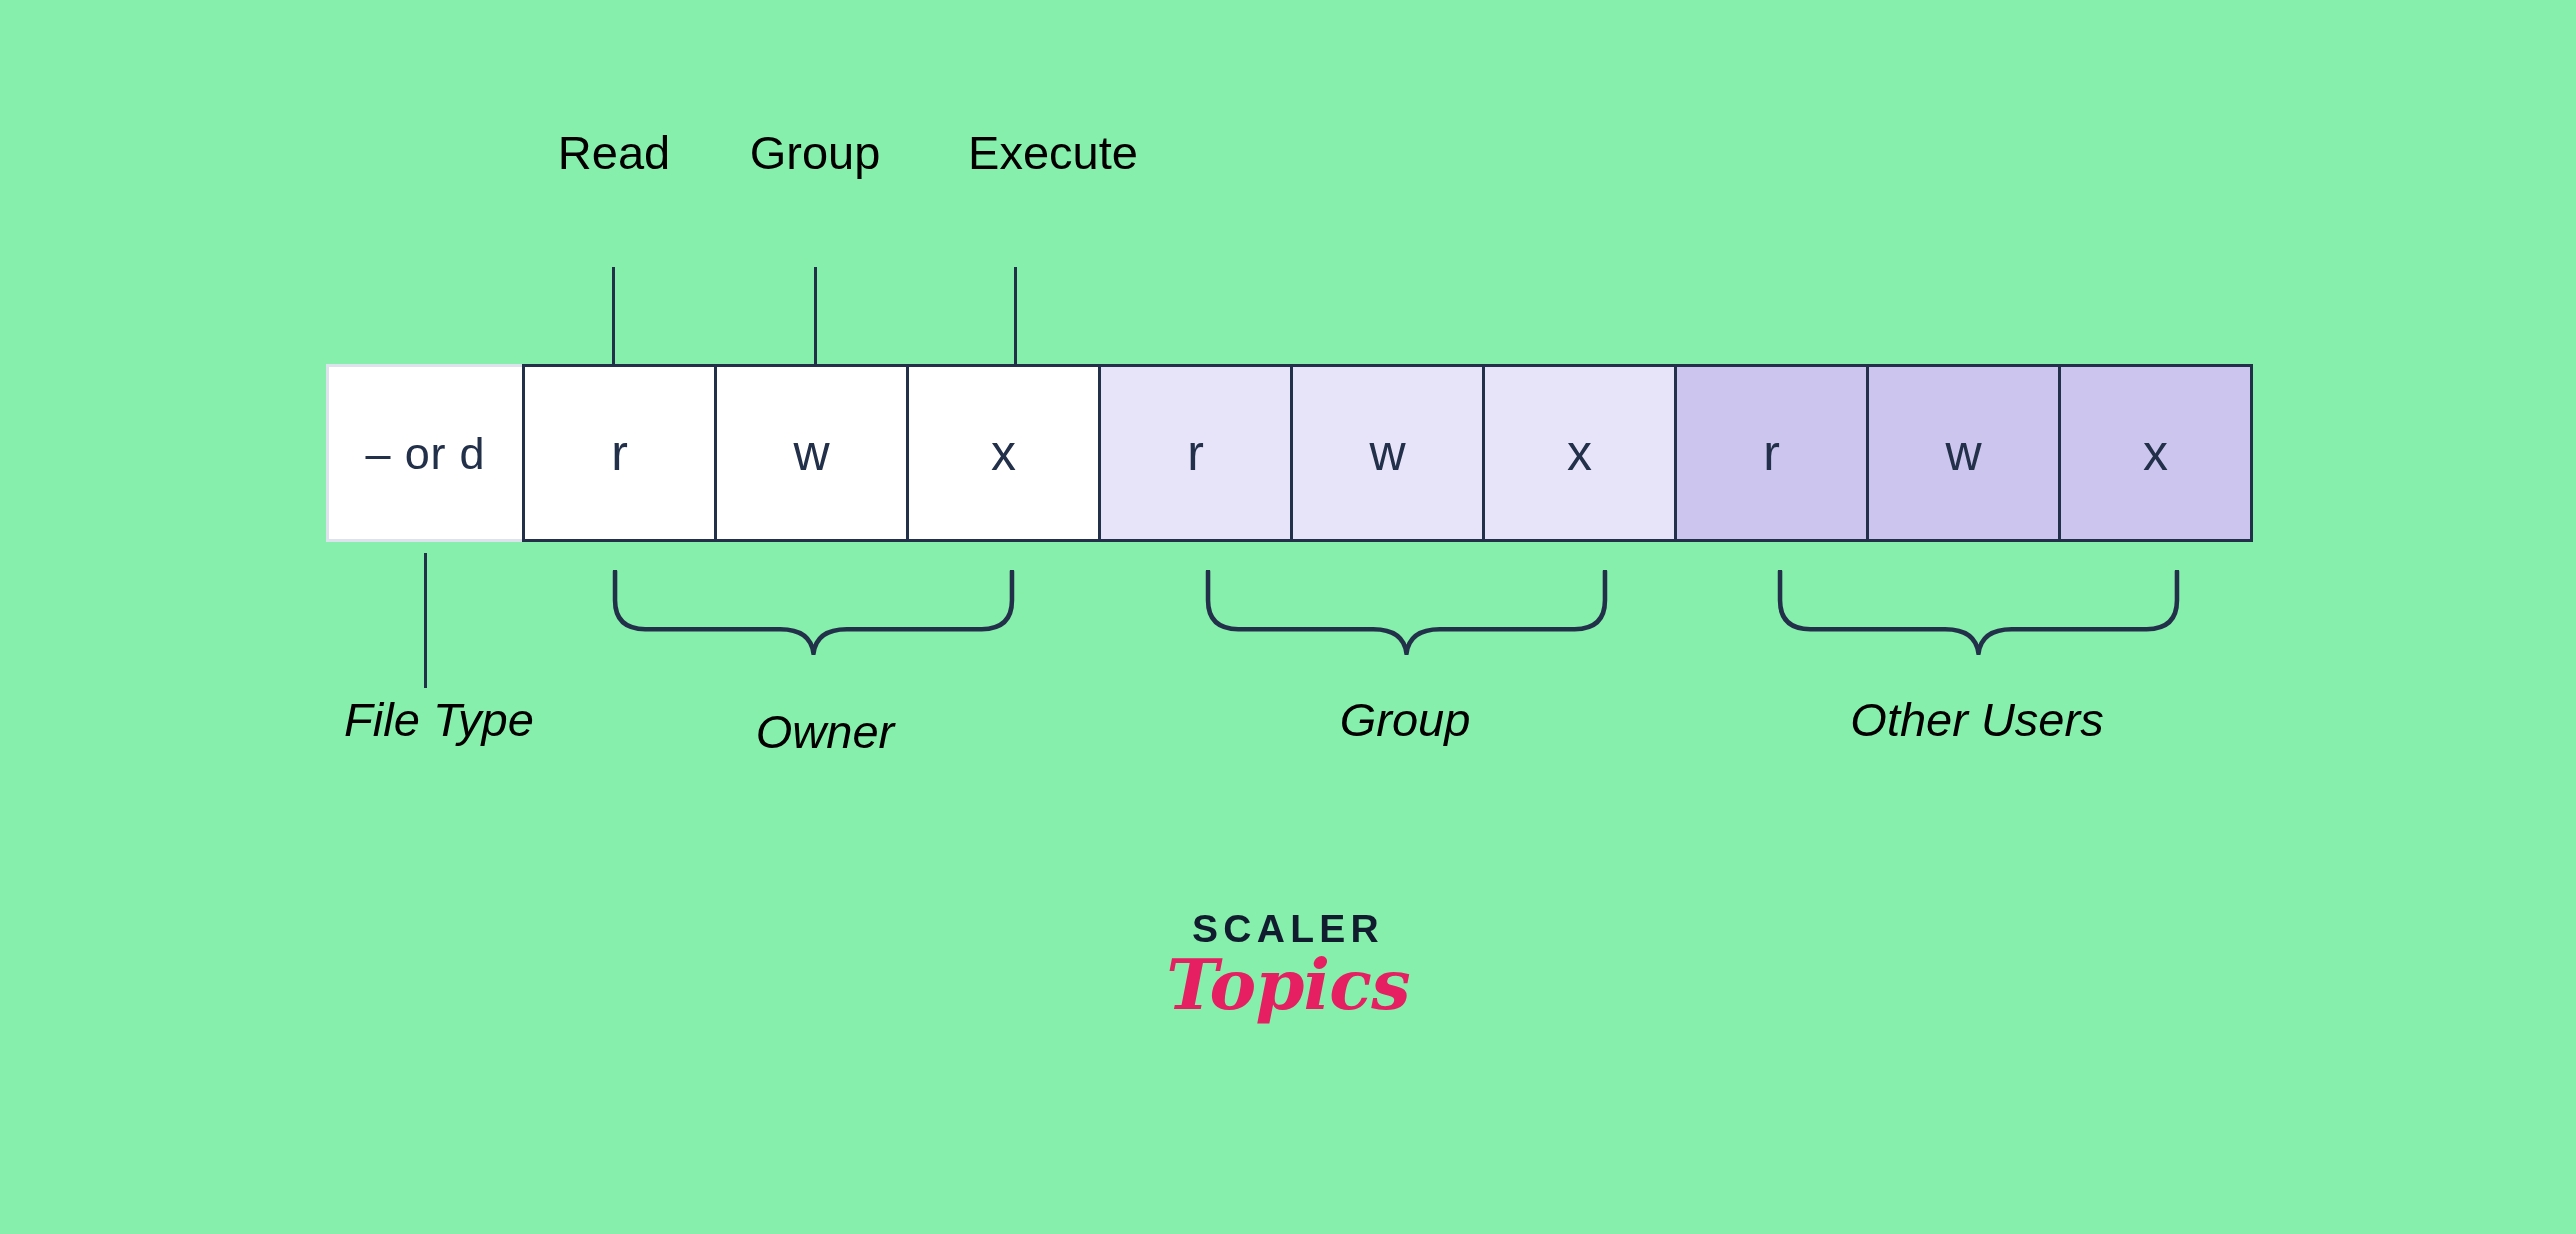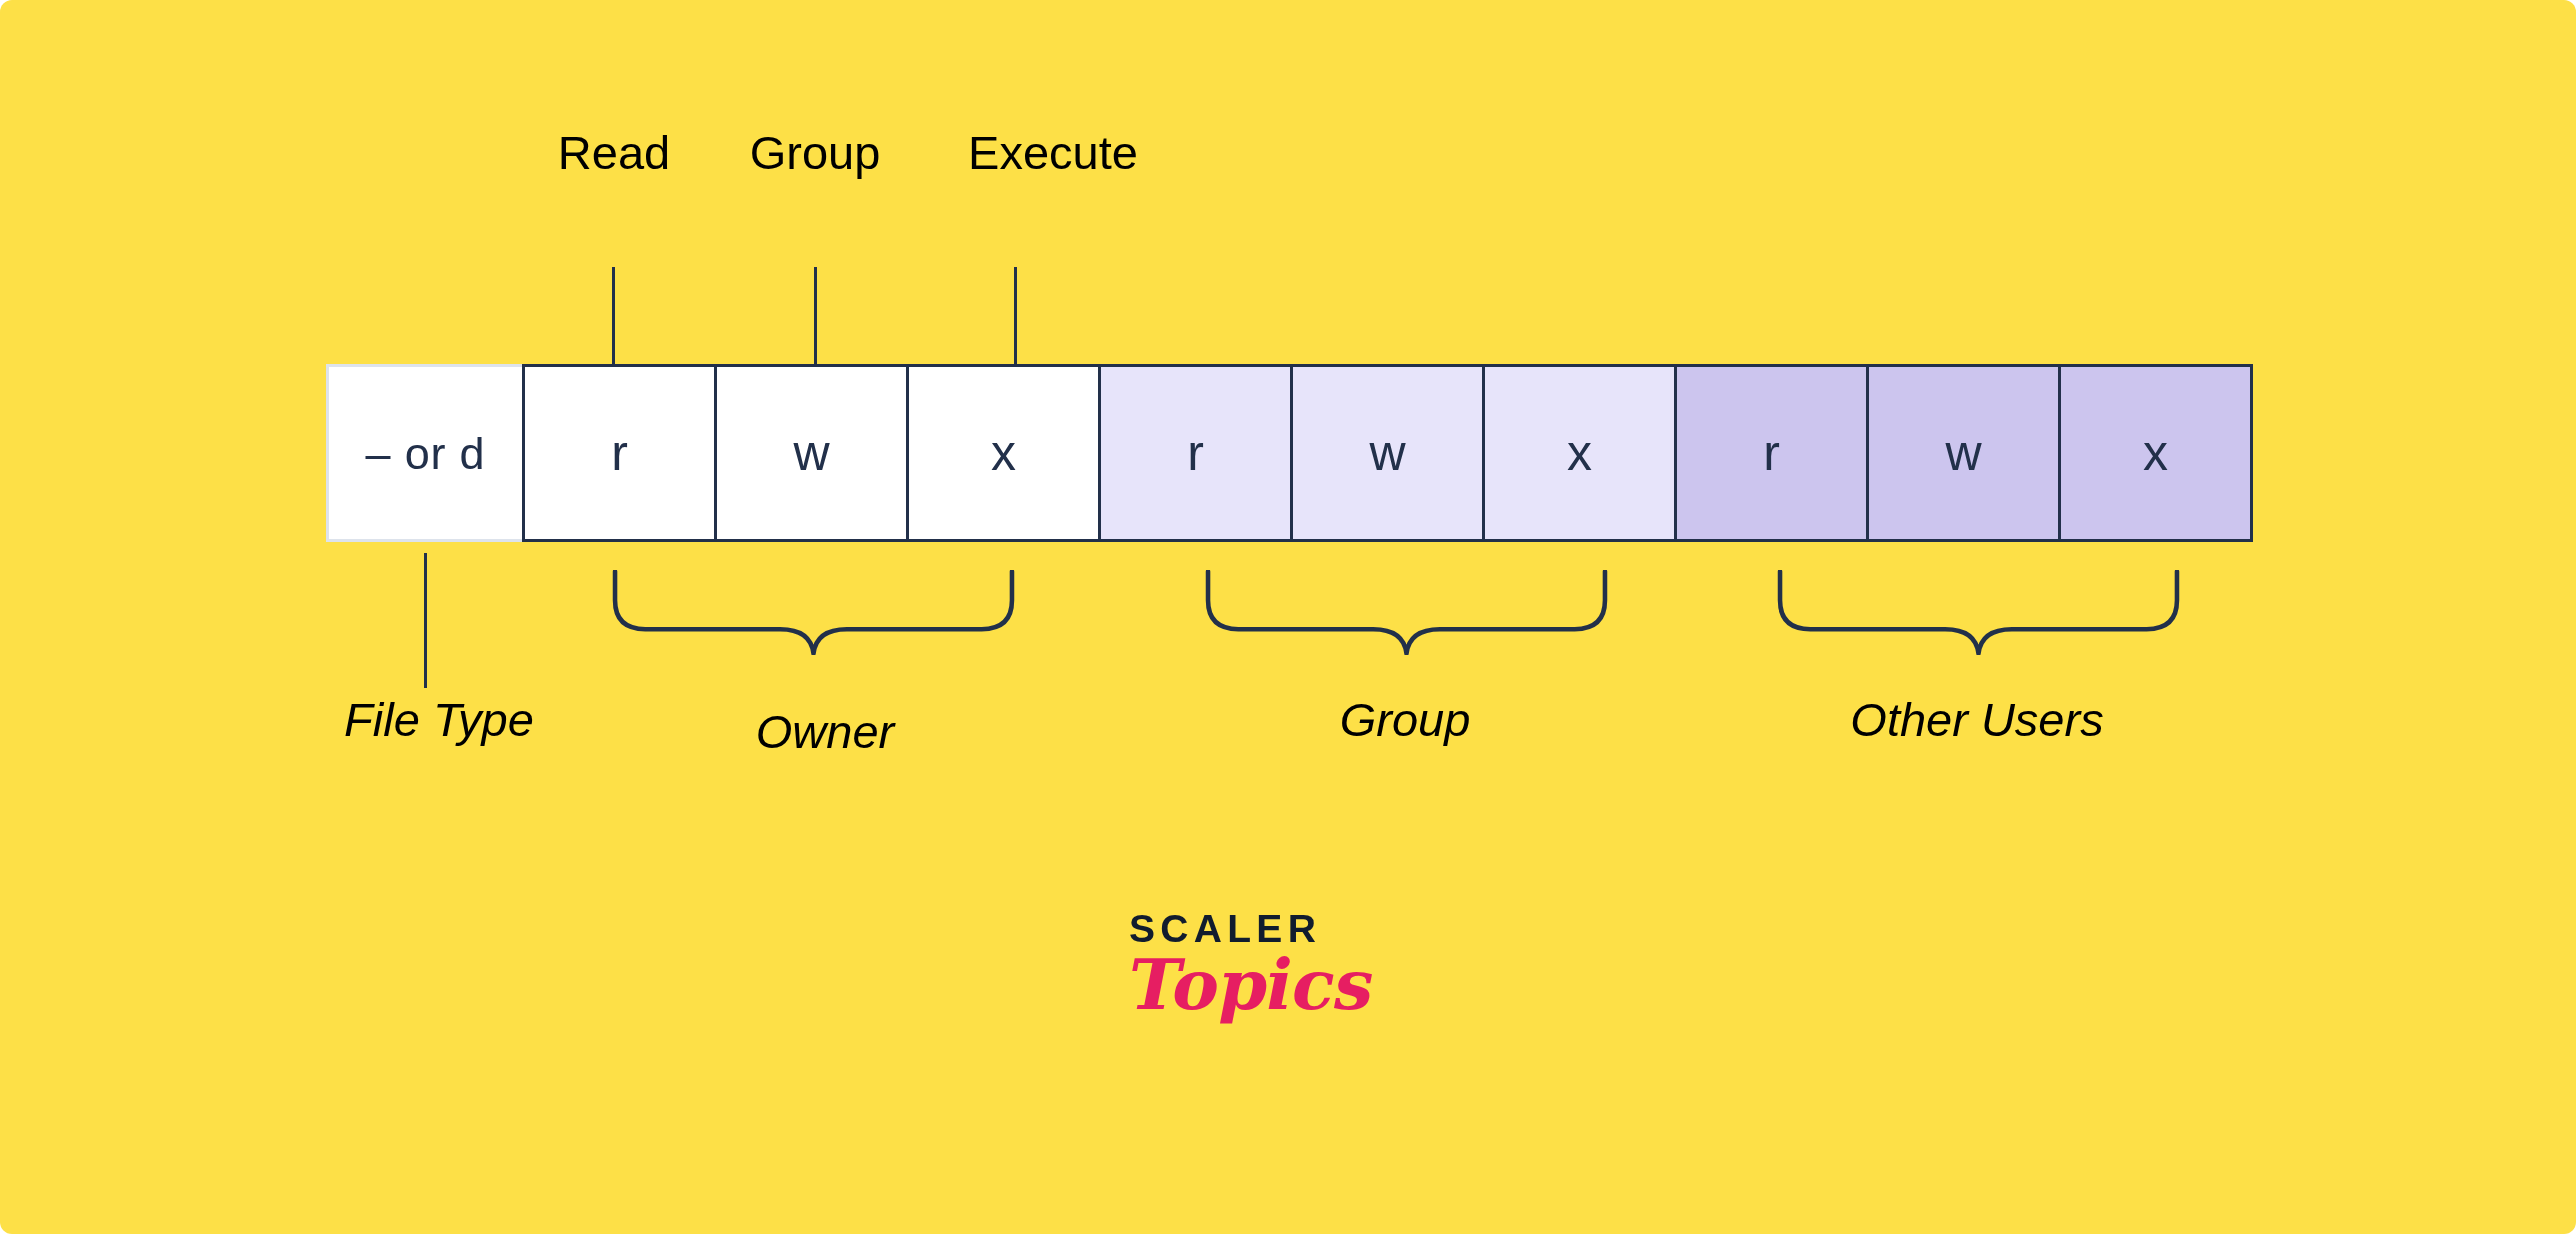--- a/index.html
+++ b/index.html
@@ -9,23 +9,22 @@
     background: #ffffff;
   }
   body {
     font-family: "Liberation Sans", "DejaVu Sans", sans-serif;
     -webkit-font-smoothing: antialiased;
   }
   #canvas {
     position: relative;
     width: 2576px;
     height: 1234px;
-    background: #fde047;
+    background: #86efac;
     overflow: hidden;
-    border-radius: 12px;
   }
 
   
   .top-label {
     position: absolute;
     color: #000000;
     font-size: 47px;
     line-height: 1;
     white-space: nowrap;
     text-align: center;
@@ -97,21 +96,21 @@
     transform: translateX(-50%);
     font-style: italic;
   }
 
   
   #logo {
     position: absolute;
     left: 1288px;
     top: 909px;
     transform: translateX(-50%);
-    text-align: left;
+    text-align: center;
     width: 318px;
   }
   #logo-scaler {
     font-size: 39px;
     font-weight: bold;
     letter-spacing: 5.3px;
     color: #111c2e;
     line-height: 1;
   }
   #logo-topics {

